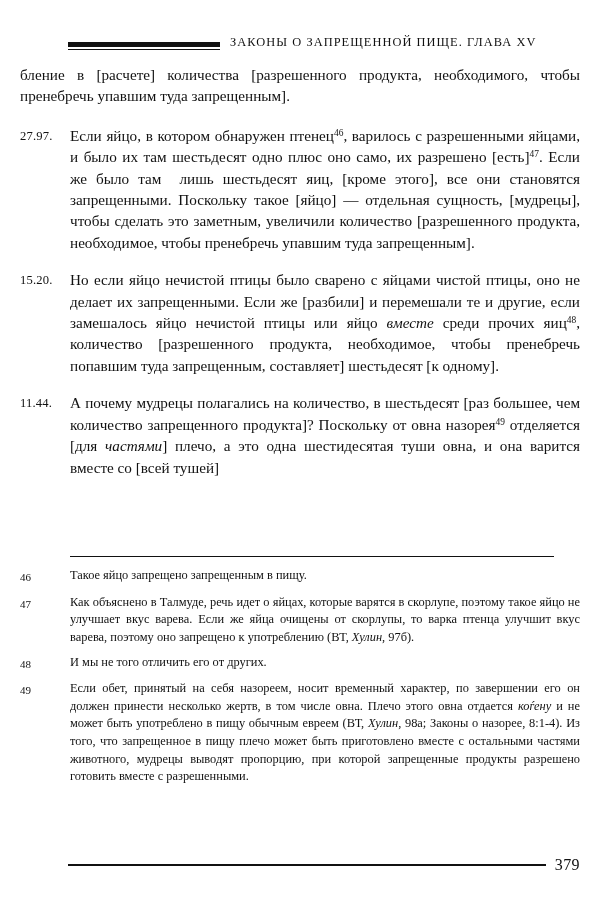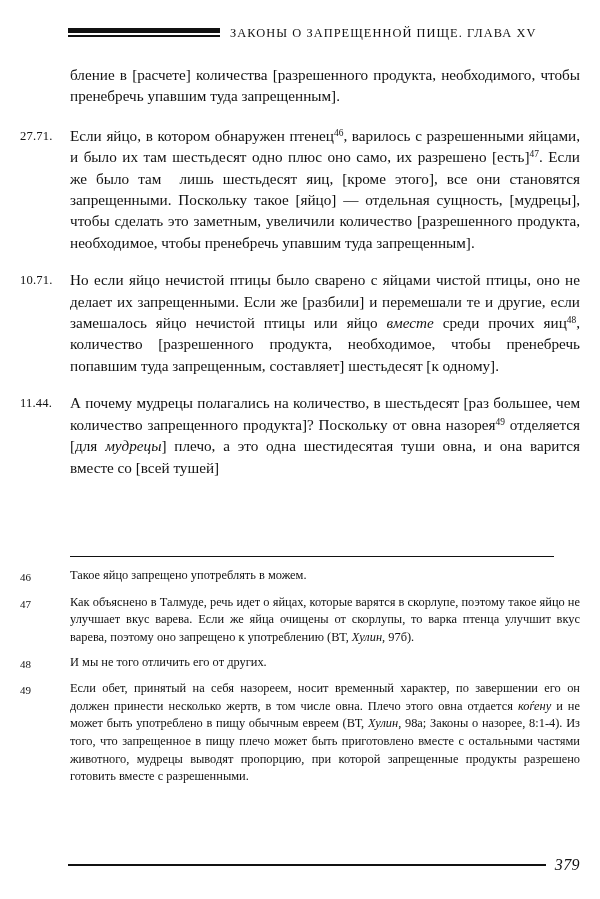--- a/index.html
+++ b/index.html
@@ -24,21 +24,21 @@
   }
 
   
   .running-head {
     position: absolute;
     left: 68px;
     top: 26px;
     width: 512px;
     height: 24px;
     display: flex;
-    align-items: flex-start;
+    align-items: flex-end;
     gap: 10px;
   }
   .head-rule {
     flex: 0 0 auto;
     width: 152px;
     padding-top: 2px;
   }
   .head-rule .bar-thick {
     height: 5px;
     background: #111111;
@@ -86,21 +86,20 @@
   .para-text {
     flex: 1 1 auto;
     font-size: 15.2px;
     line-height: 21.4px;
     text-align: justify;
     text-justify: inter-word;
     hyphens: manual;
     color: #111111;
   }
   .para.no-num .para-text {
-    margin-left: 50px;
   }
 
   sup {
     font-size: 0.62em;
     vertical-align: 0.5em;
     line-height: 0;
   }
   i, em { font-style: italic; }
 
   
@@ -141,21 +140,20 @@
 
   
   .footer {
     position: absolute;
     left: 68px;
     top: 856px;
     width: 512px;
     display: flex;
     align-items: center;
     gap: 9px;
-    font-style: italic;
   }
   .footer-rule {
     flex: 1 1 auto;
     height: 1.8px;
     background: #111111;
   }
   .page-number {
     flex: 0 0 auto;
     font-size: 16px;
     letter-spacing: 0.4px;
@@ -173,39 +171,39 @@
       <div class="bar-thin"></div>
     </div>
     <div class="head-title">Законы о запрещенной пище. Глава XV</div>
   </div>
 
   <div class="body-block" id="body-block">
       <div class="para no-num">
         <div class="para-text">бление в [расчете] количества [разрешенного продукта, необхо­димого, чтобы пренебречь упавшим туда запрещенным].</div>
       </div>
       <div class="para">
-        <div class="para-num">27.71.</div>
+        <div class="para-num">27.97.</div>
         <div class="para-text">Если яйцо, в котором обнаружен птенец<sup>46</sup>, варилось с разрешен­ными яйцами, и было их там шестьдесят одно плюс оно само, их разрешено [есть]<sup>47</sup>. Если же было там&nbsp; лишь шестьдесят яиц, [кроме этого], все они становятся запрещенными. Поскольку такое [яйцо]&nbsp;— отдельная сущность, [мудрецы], чтобы сделать это заметным, увеличили количество [разрешенного продукта, необходимое, чтобы пренебречь упавшим туда запрещенным].</div>
       </div>
       <div class="para">
-        <div class="para-num">10.71.</div>
+        <div class="para-num">15.20.</div>
         <div class="para-text">Но если яйцо нечистой птицы было сварено с яйцами чистой птицы, оно не делает их запрещенными. Если же [разбили] и перемешали те и другие, если замешалось яйцо нечистой пти­цы или яйцо <i>вместе</i> среди прочих яиц<sup>48</sup>, количество [разрешен­ного продукта, необходимое, чтобы пренебречь попавшим туда запрещенным, составляет] шестьдесят [к одному].</div>
       </div>
       <div class="para">
         <div class="para-num">11.44.</div>
-        <div class="para-text">А почему мудрецы полагались на количество, в шестьдесят [раз большее, чем количество запрещенного продукта]? Поскольку от овна назорея<sup>49</sup> отделяется [для <i>мудрецы</i>] плечо, а это одна ше­стидесятая туши овна, и она варится вместе со [всей тушей]</div>
+        <div class="para-text">А почему мудрецы полагались на количество, в шестьдесят [раз большее, чем количество запрещенного продукта]? Поскольку от овна назорея<sup>49</sup> отделяется [для <i>частями</i>] плечо, а это одна ше­стидесятая туши овна, и она варится вместе со [всей тушей]</div>
       </div>
     </div>
 
   <div class="footnotes">
     <div class="fn-rule"></div>
     <div id="footnote-list">
         <div class="fn">
           <div class="fn-num">46</div>
-          <div class="fn-text">Такое яйцо запрещено употреблять в можем.</div>
+          <div class="fn-text">Такое яйцо запрещено запрещенным в пищу.</div>
         </div>
         <div class="fn">
           <div class="fn-num">47</div>
           <div class="fn-text">Как объяснено в Талмуде, речь идет о яйцах, которые варятся в скорлупе, поэтому такое яйцо не улучшает вкус варева. Если же яйца очищены от скор­лупы, то варка птенца улучшит вкус варева, поэтому оно запрещено к упо­треблению (ВТ, <i>Хулин</i>, 97б).</div>
         </div>
         <div class="fn">
           <div class="fn-num">48</div>
           <div class="fn-text">И мы не того отличить его от других.</div>
         </div>
         <div class="fn">

